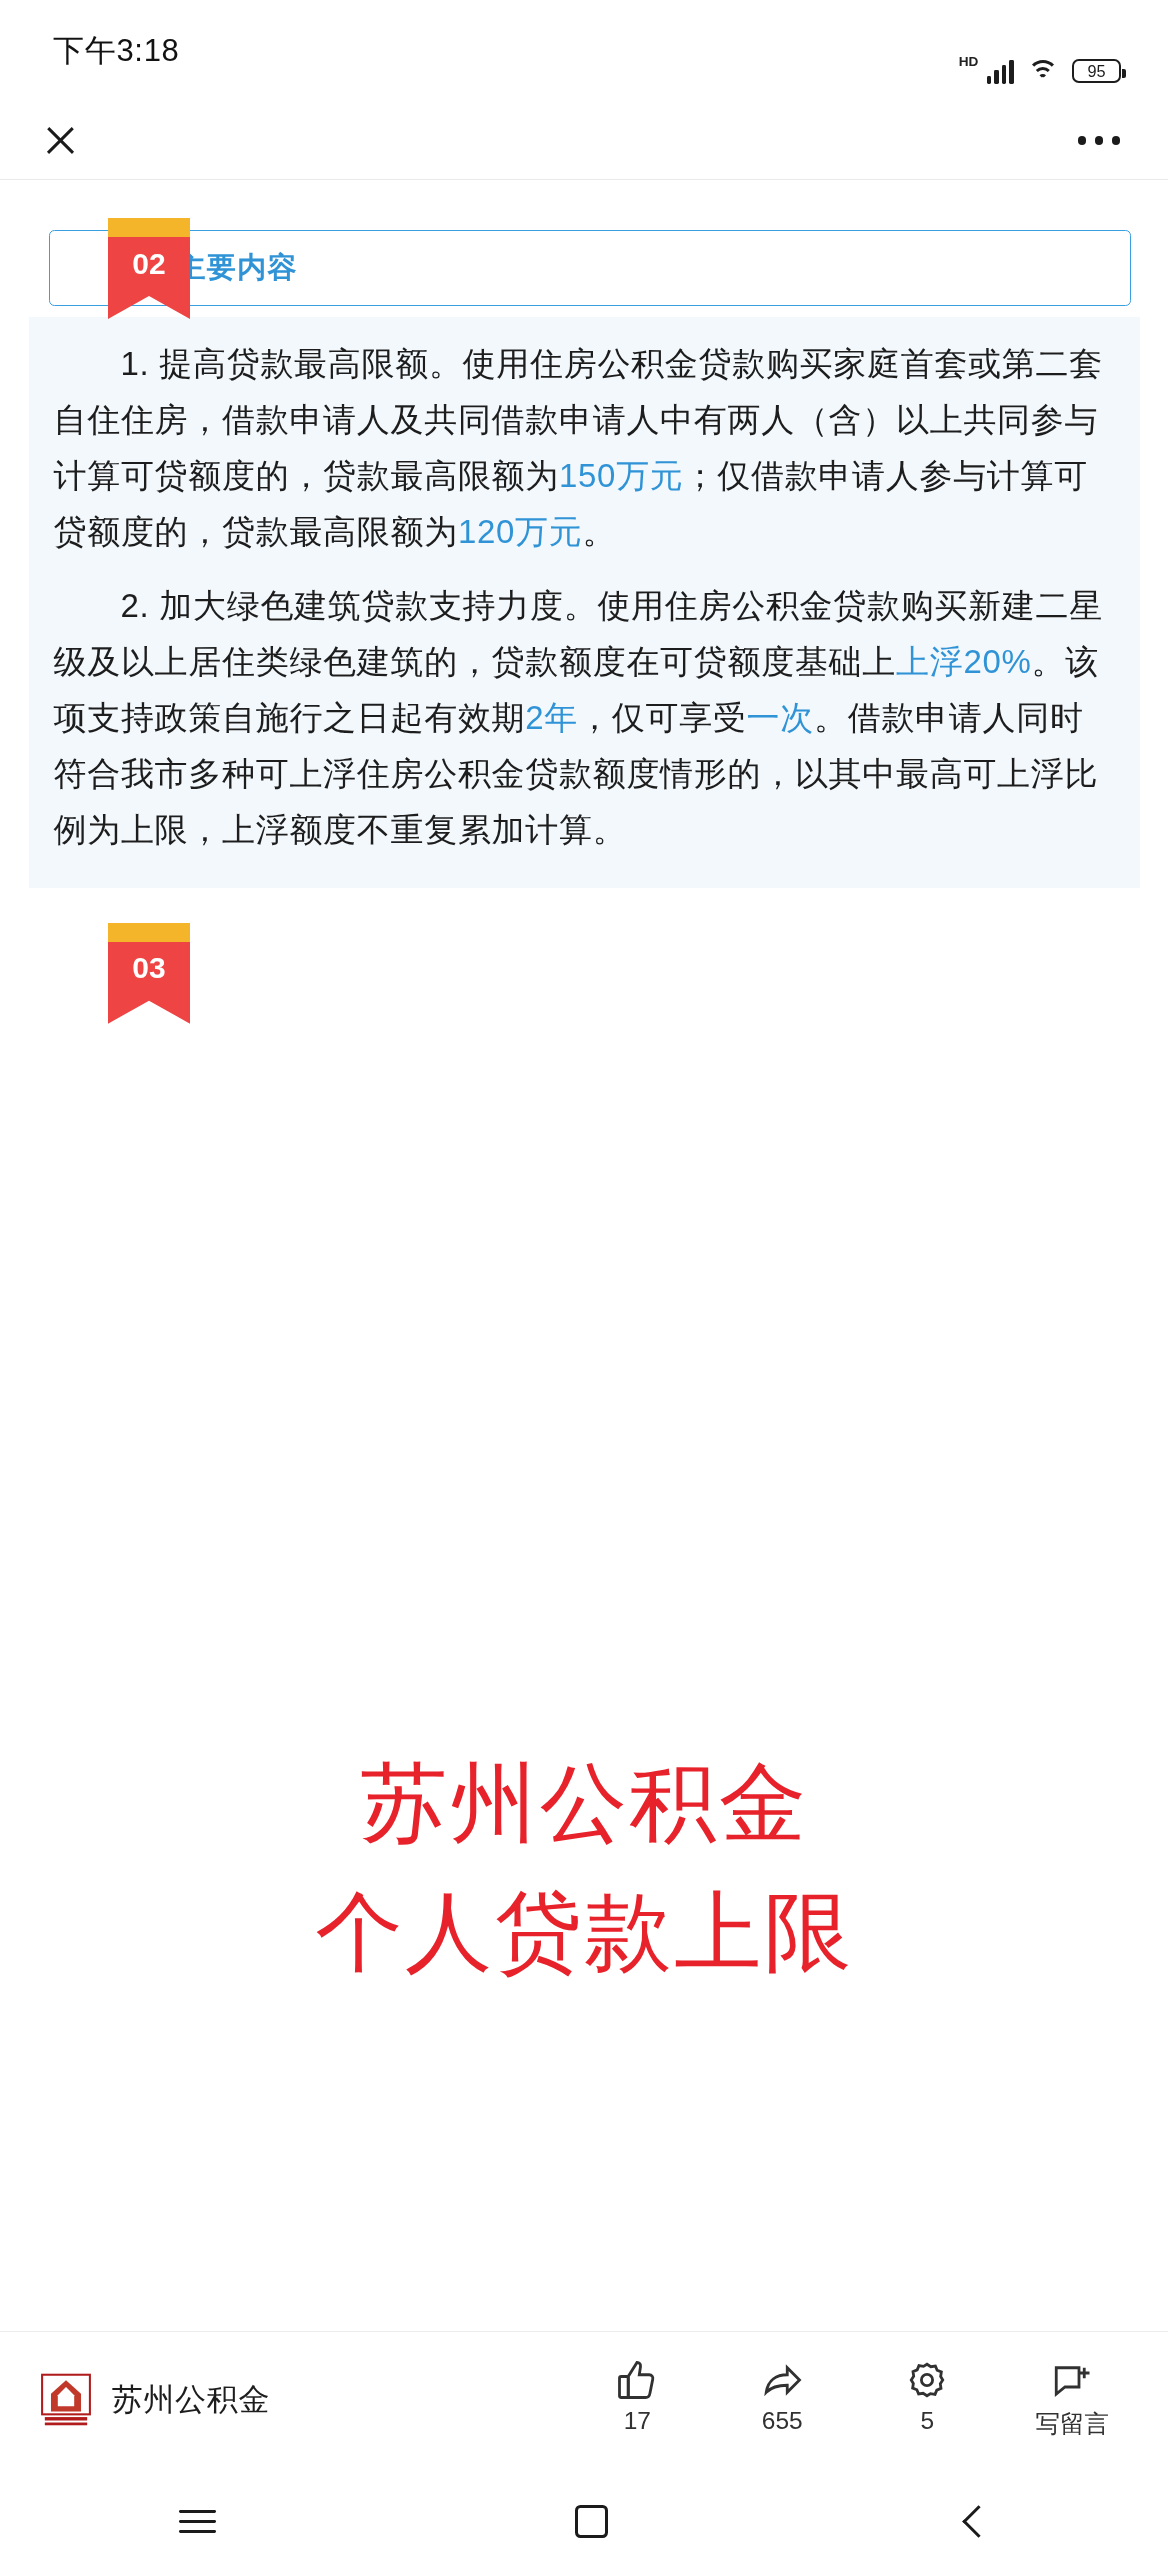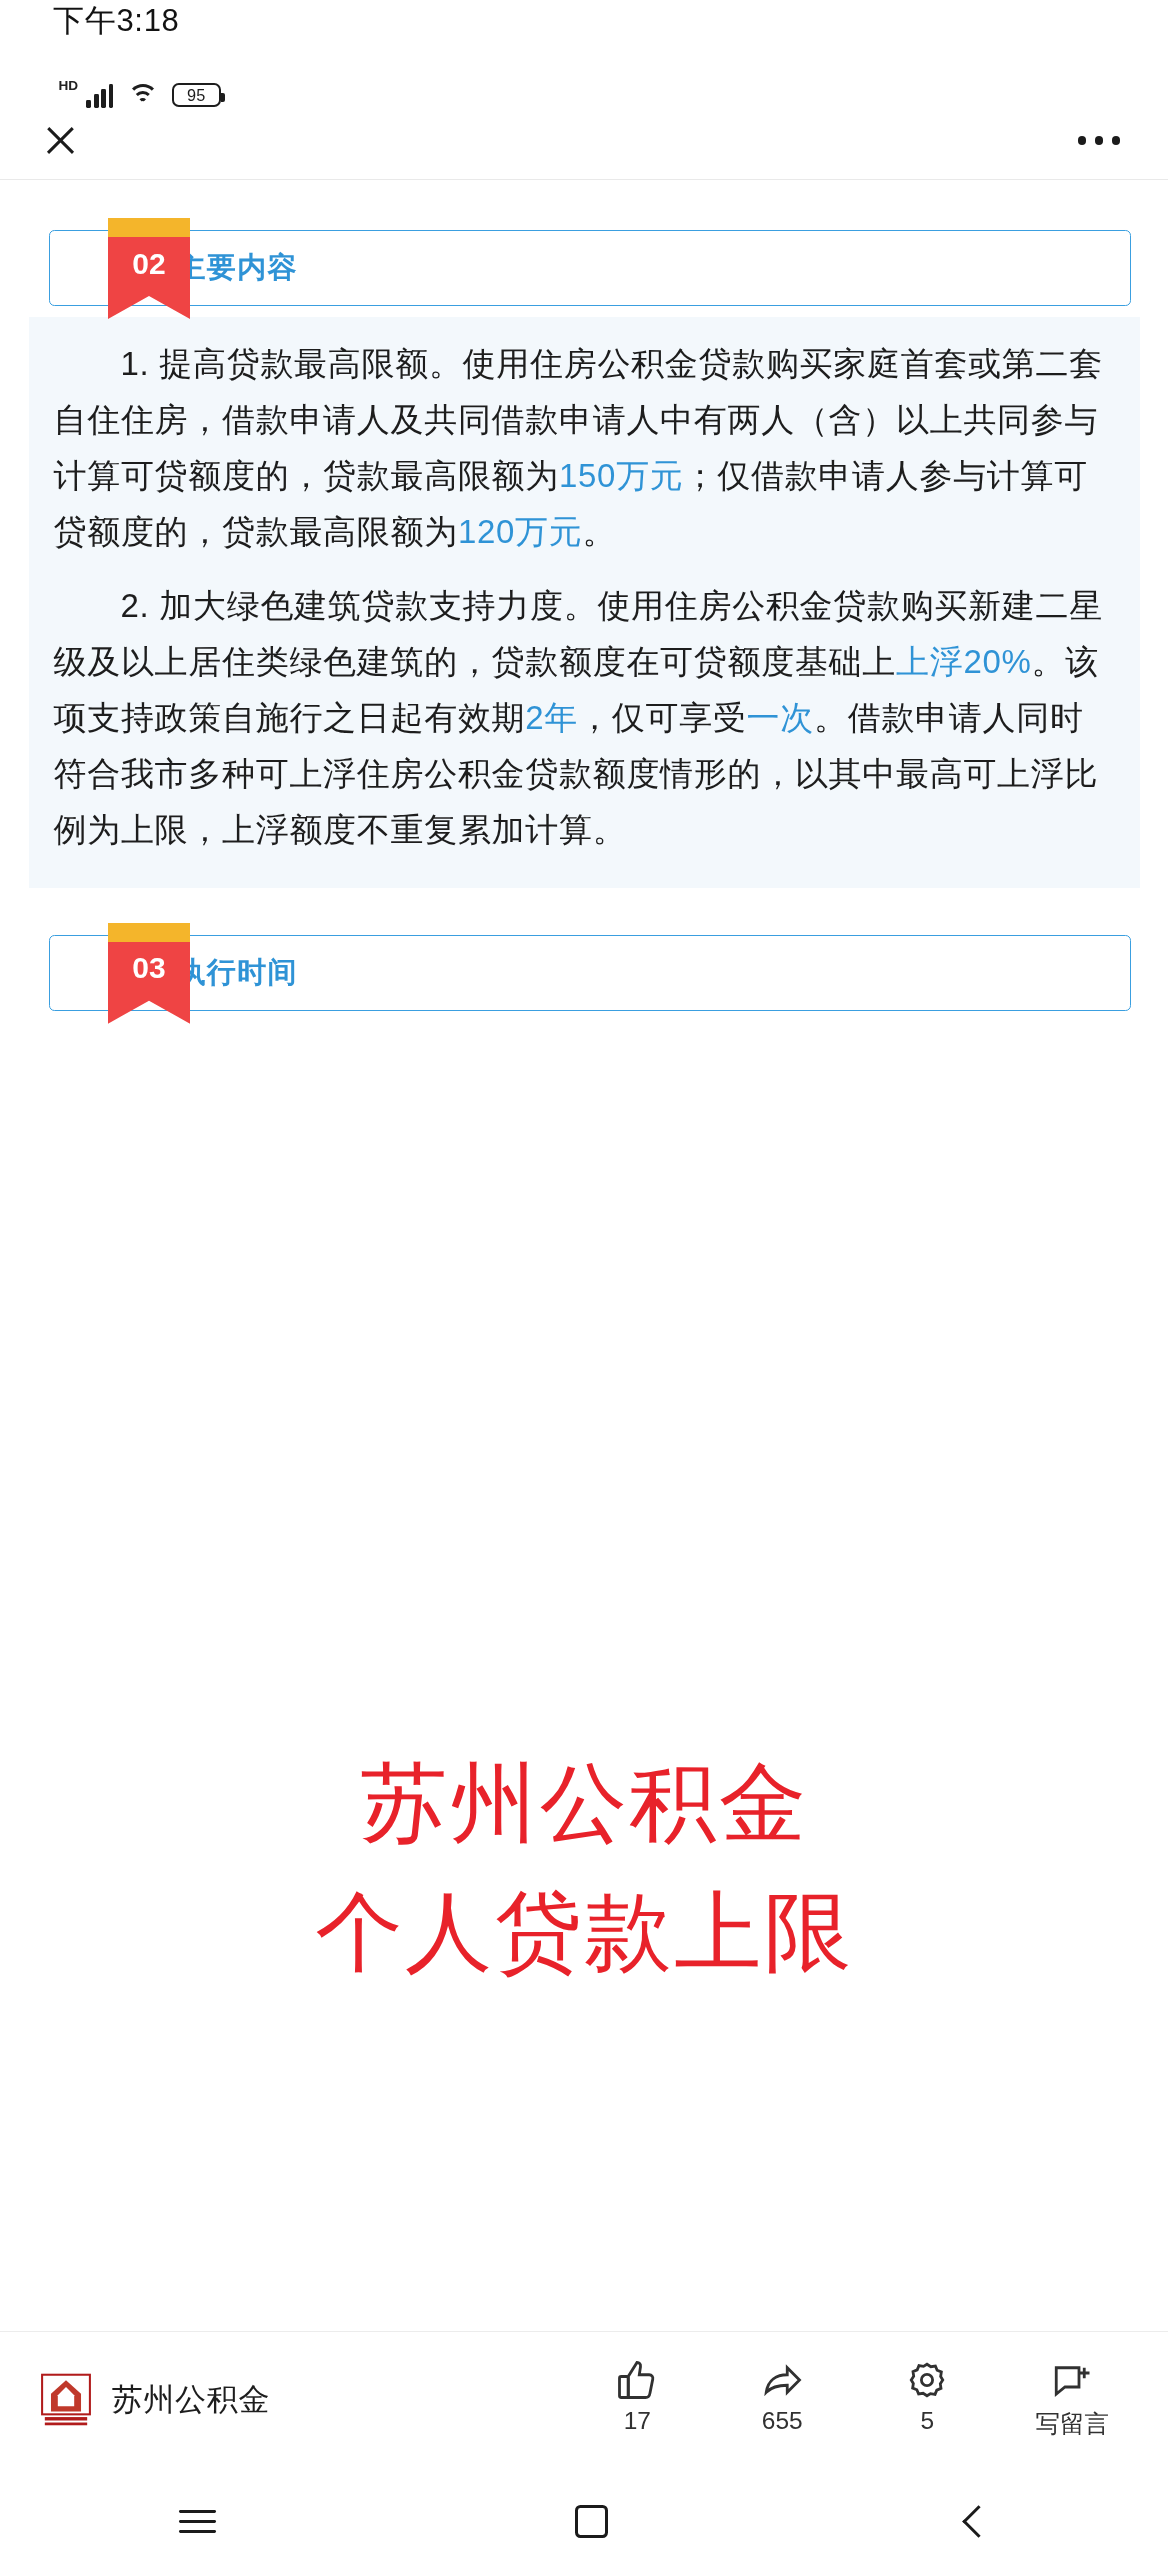--- a/index.html
+++ b/index.html
@@ -9,24 +9,23 @@
     background: #ffffff;
     font-family: "Liberation Sans", sans-serif;
     overflow: hidden;
   }
   body { position: relative; }
 
   
   .statusbar {
     height: 102px;
     display: flex;
-    align-items: flex-start;
+    align-items: center;
     justify-content: space-between;
     padding: 0 48px 0 53px;
-    flex-direction: column;
   }
   .status-time {
     font-size: 31px;
     color: #121212;
     letter-spacing: 0.7px;
   }
   .status-right {
     display: flex;
     align-items: center;
     gap: 13.6px;
@@ -326,23 +325,20 @@
         </div>
     </div>
   </div>
 
   <div class="body-block">
     <p class="para" id="p1"><span>1. 提高贷款最高限额。使用住房公积金贷款购买家庭首套或第二套自住住房，借款申请人及共同借款申请人中有两人（含）以上共同参与计算可贷额度的，贷款最高限额为</span><span class="hl">150万元</span><span>；仅借款申请人参与计算可贷额度的，贷款最高限额为</span><span class="hl">120万元</span><span>。</span></p>
     <p class="para" id="p2"><span>2. 加大绿色建筑贷款支持力度。使用住房公积金贷款购买新建二星级及以上居住类绿色建筑的，贷款额度在可贷额度基础上</span><span class="hl">上浮20%</span><span>。该项支持政策自施行之日起有效期</span><span class="hl">2年</span><span>，仅可享受</span><span class="hl">一次</span><span>。借款申请人同时符合我市多种可上浮住房公积金贷款额度情形的，以其中最高可上浮比例为上限，上浮额度不重复累加计算。</span></p>
   </div>
 
   <div class="section-head" style="margin-top:35px;">
-    <div class="sec-box">
-      <div class="sec-title">执行时间</div>
-    </div>
     <div class="ribbon">
       <div class="bar"></div>
       <div class="body">
           <div class="num">03</div>
         </div>
     </div>
   </div>
 
 </div>
 

